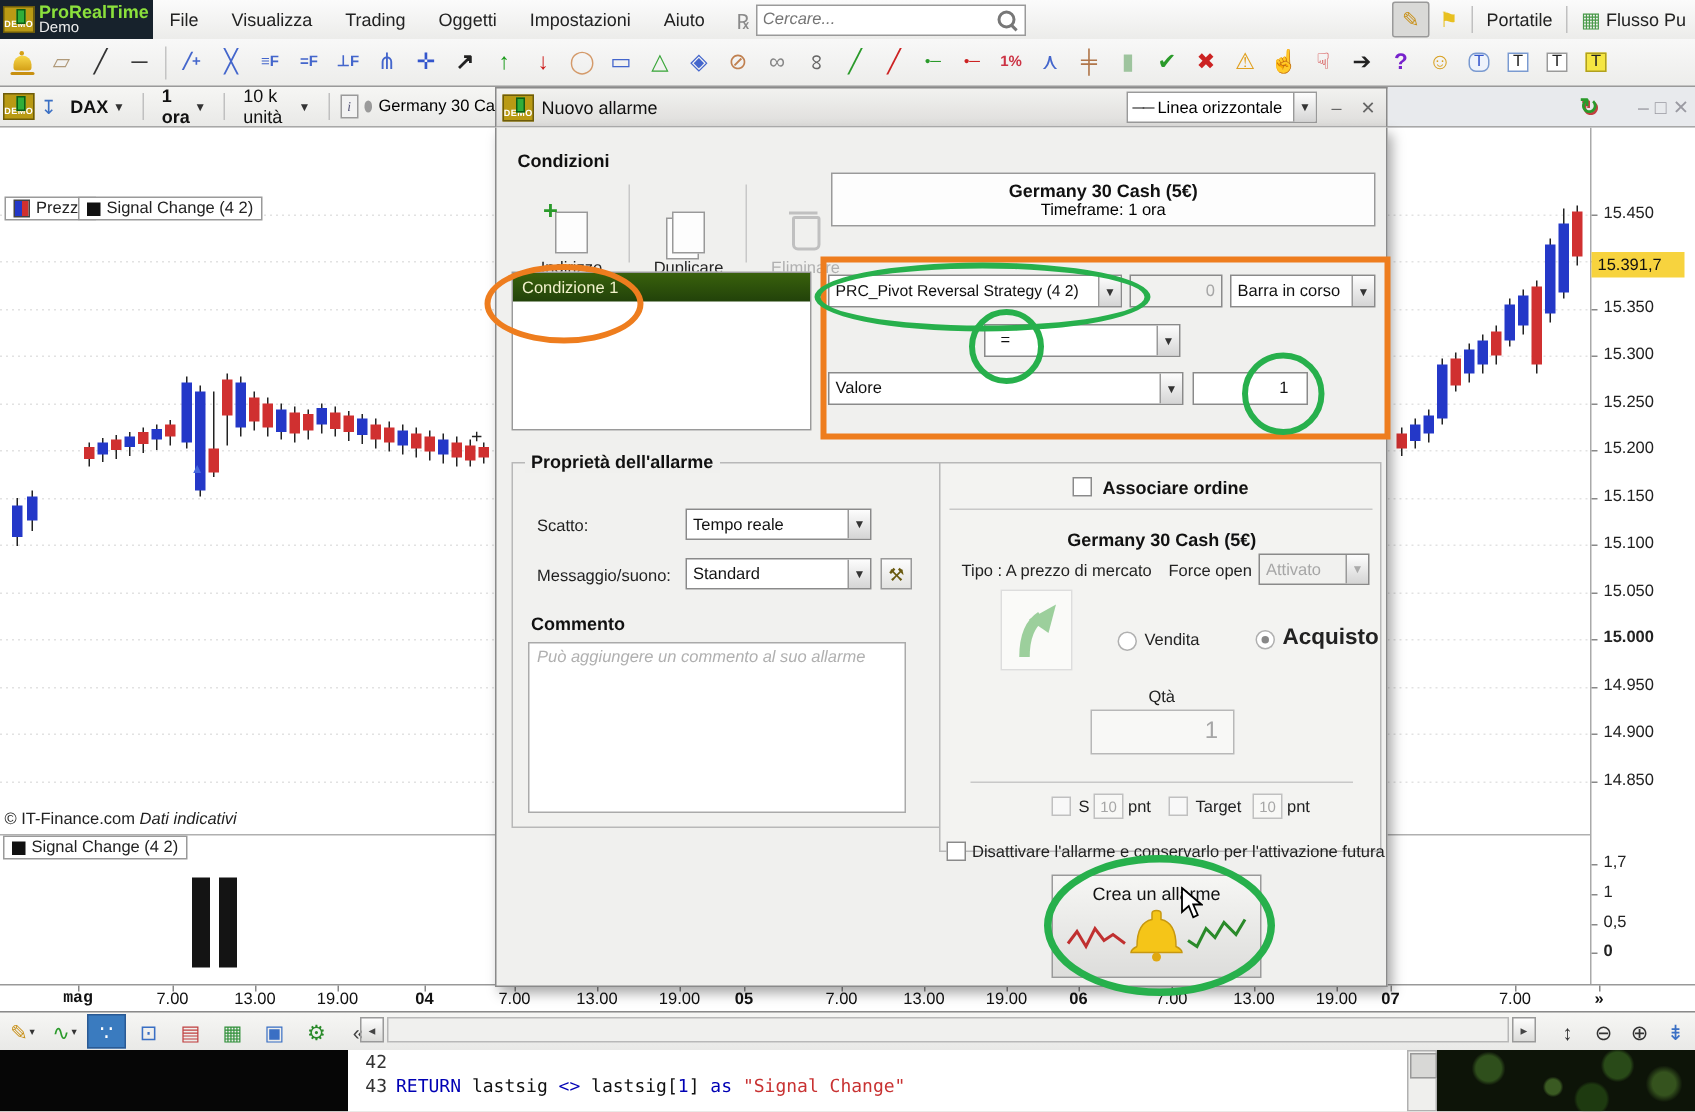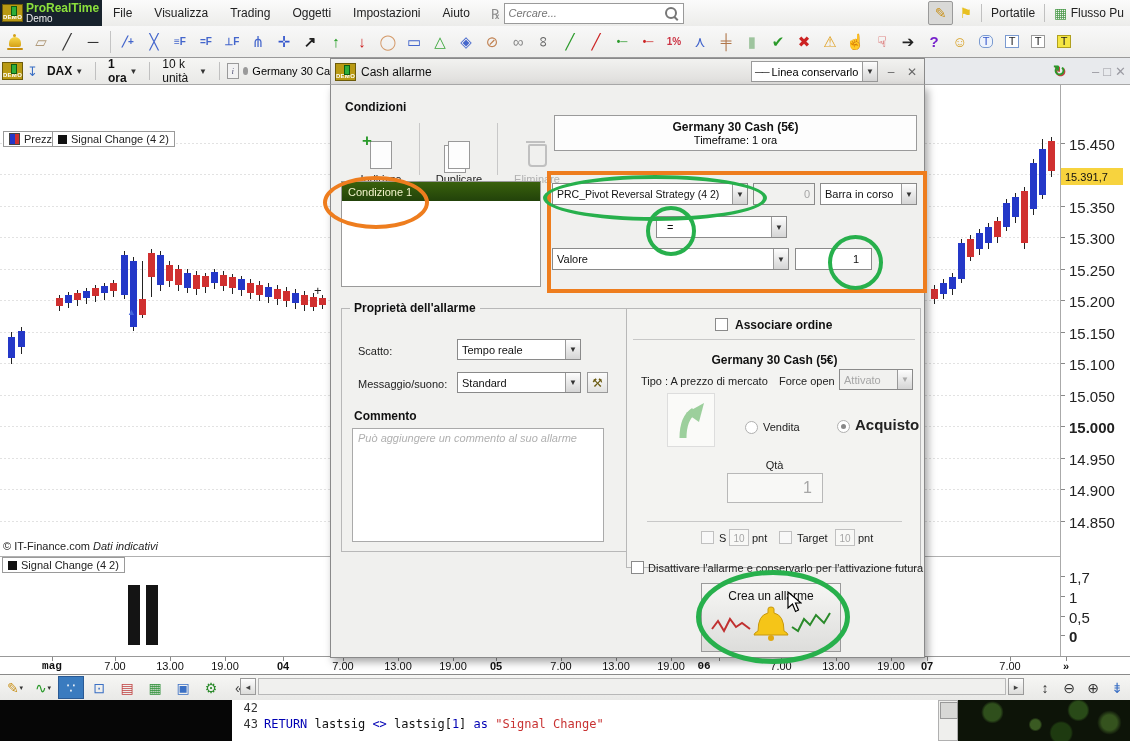--- a/index.html
+++ b/index.html
@@ -71,21 +71,21 @@
   .body.r{background:#d03030;}
   .hbar{position:absolute;background:#141414;}
   .marker{position:absolute;line-height:1;z-index:2;}
   .legbox{position:absolute;border:1px solid #9a9a9a;background:#fff;padding:1px 5px;font-size:11px;display:flex;gap:4px;align-items:center;z-index:2;color:#222;}
   .lic-candle{width:9px;height:10px;background:linear-gradient(90deg,#2438c8 50%,#d03030 50%);border:1px solid #444;display:inline-block;}
   .lic-black{width:9px;height:9px;background:#111;display:inline-block;}
   #copyright{position:absolute;left:3px;top:540px;font-size:11px;color:#222;z-index:2;}
   #pane-sep{position:absolute;left:0;top:556px;width:1130px;height:1px;background:#b0b0b0;z-index:2;}
   
   #price-pane{position:absolute;left:1060px;top:85px;width:70px;height:571px;background:#fff;border-left:1px solid #aaa;box-sizing:border-box;z-index:3;}
-  .plabel{position:absolute;left:8px;font-size:15px;color:#222;}
+  .plabel{position:absolute;left:8px;font-size:11px;color:#222;}
   .plabel.b{font-weight:bold;}
   .ptick{position:absolute;left:0;width:4px;height:1px;background:#888;}
   #price-flag{position:absolute;left:1061px;top:168px;width:62px;height:17px;background:#f7d33e;color:#111;font-size:11px;display:flex;align-items:center;padding-left:4px;box-sizing:border-box;z-index:3;}
   
   #time-axis{position:absolute;left:0;top:656px;width:1130px;height:18px;background:#fff;border-top:1px solid #999;box-sizing:border-box;z-index:3;}
   .tlabel{position:absolute;top:3px;font-size:11px;color:#111;transform:translateX(-50%);}
   .tlabel.b{font-weight:bold;}
   .ttick{position:absolute;top:0;width:1px;height:4px;background:#888;}
   
   #dialog{position:absolute;left:330px;top:85px;width:595px;height:573px;background:#f0f0ee;border:1px solid #8a8a8a;border-top:none;box-sizing:border-box;box-shadow:3px 4px 8px rgba(0,0,0,.35);z-index:5;}
@@ -346,24 +346,24 @@
     <span class="vsep1"></span>
     <span id="info-ic">i</span>
     <span class="graydot"></span>
     <span class="s11" style="white-space:nowrap">Germany 30 Ca</span>
   </div>
 
   <div id="dlg-titlebar">
     <span class="demobadge">
         <span>DEMO</span>
       </span>
-    <span class="title">Cash allarme</span>
+    <span class="title">Nuovo allarme</span>
     <span id="line-combo">
       <span class="lineg">──</span>
-      <span>Linea conservarlo</span>
+      <span>Linea orizzontale</span>
       <span class="combo-arrow">▼</span>
     </span>
     <span class="tb-ctrl">–</span>
     <span class="tb-ctrl">✕</span>
   </div>
 
   <div id="toprightbar">
     <span id="refresh-ic">↻</span>
     <span id="winctrls">
       <span>–</span>
@@ -574,21 +574,21 @@
       <div class="tlabel" style="left: 453px;">19.00</div>
       <div class="ttick" style="left: 453px;"></div>
       <div class="tlabel b" style="left: 496px;">05</div>
       <div class="ttick" style="left: 496px;"></div>
       <div class="tlabel" style="left: 561px;">7.00</div>
       <div class="ttick" style="left: 561px;"></div>
       <div class="tlabel" style="left: 616px;">13.00</div>
       <div class="ttick" style="left: 616px;"></div>
       <div class="tlabel" style="left: 671px;">19.00</div>
       <div class="ttick" style="left: 671px;"></div>
-      <div class="tlabel b" style="left: 704px; font-family: Liberation Mono, monospace;">06</div>
+      <div class="tlabel b" style="left: 719px;">06</div>
       <div class="ttick" style="left: 719px;"></div>
       <div class="tlabel" style="left: 781px;">7.00</div>
       <div class="ttick" style="left: 781px;"></div>
       <div class="tlabel" style="left: 836px;">13.00</div>
       <div class="ttick" style="left: 836px;"></div>
       <div class="tlabel" style="left: 891px;">19.00</div>
       <div class="ttick" style="left: 891px;"></div>
       <div class="tlabel b" style="left: 927px;">07</div>
       <div class="ttick" style="left: 927px;"></div>
       <div class="tlabel" style="left: 1010px;">7.00</div>

